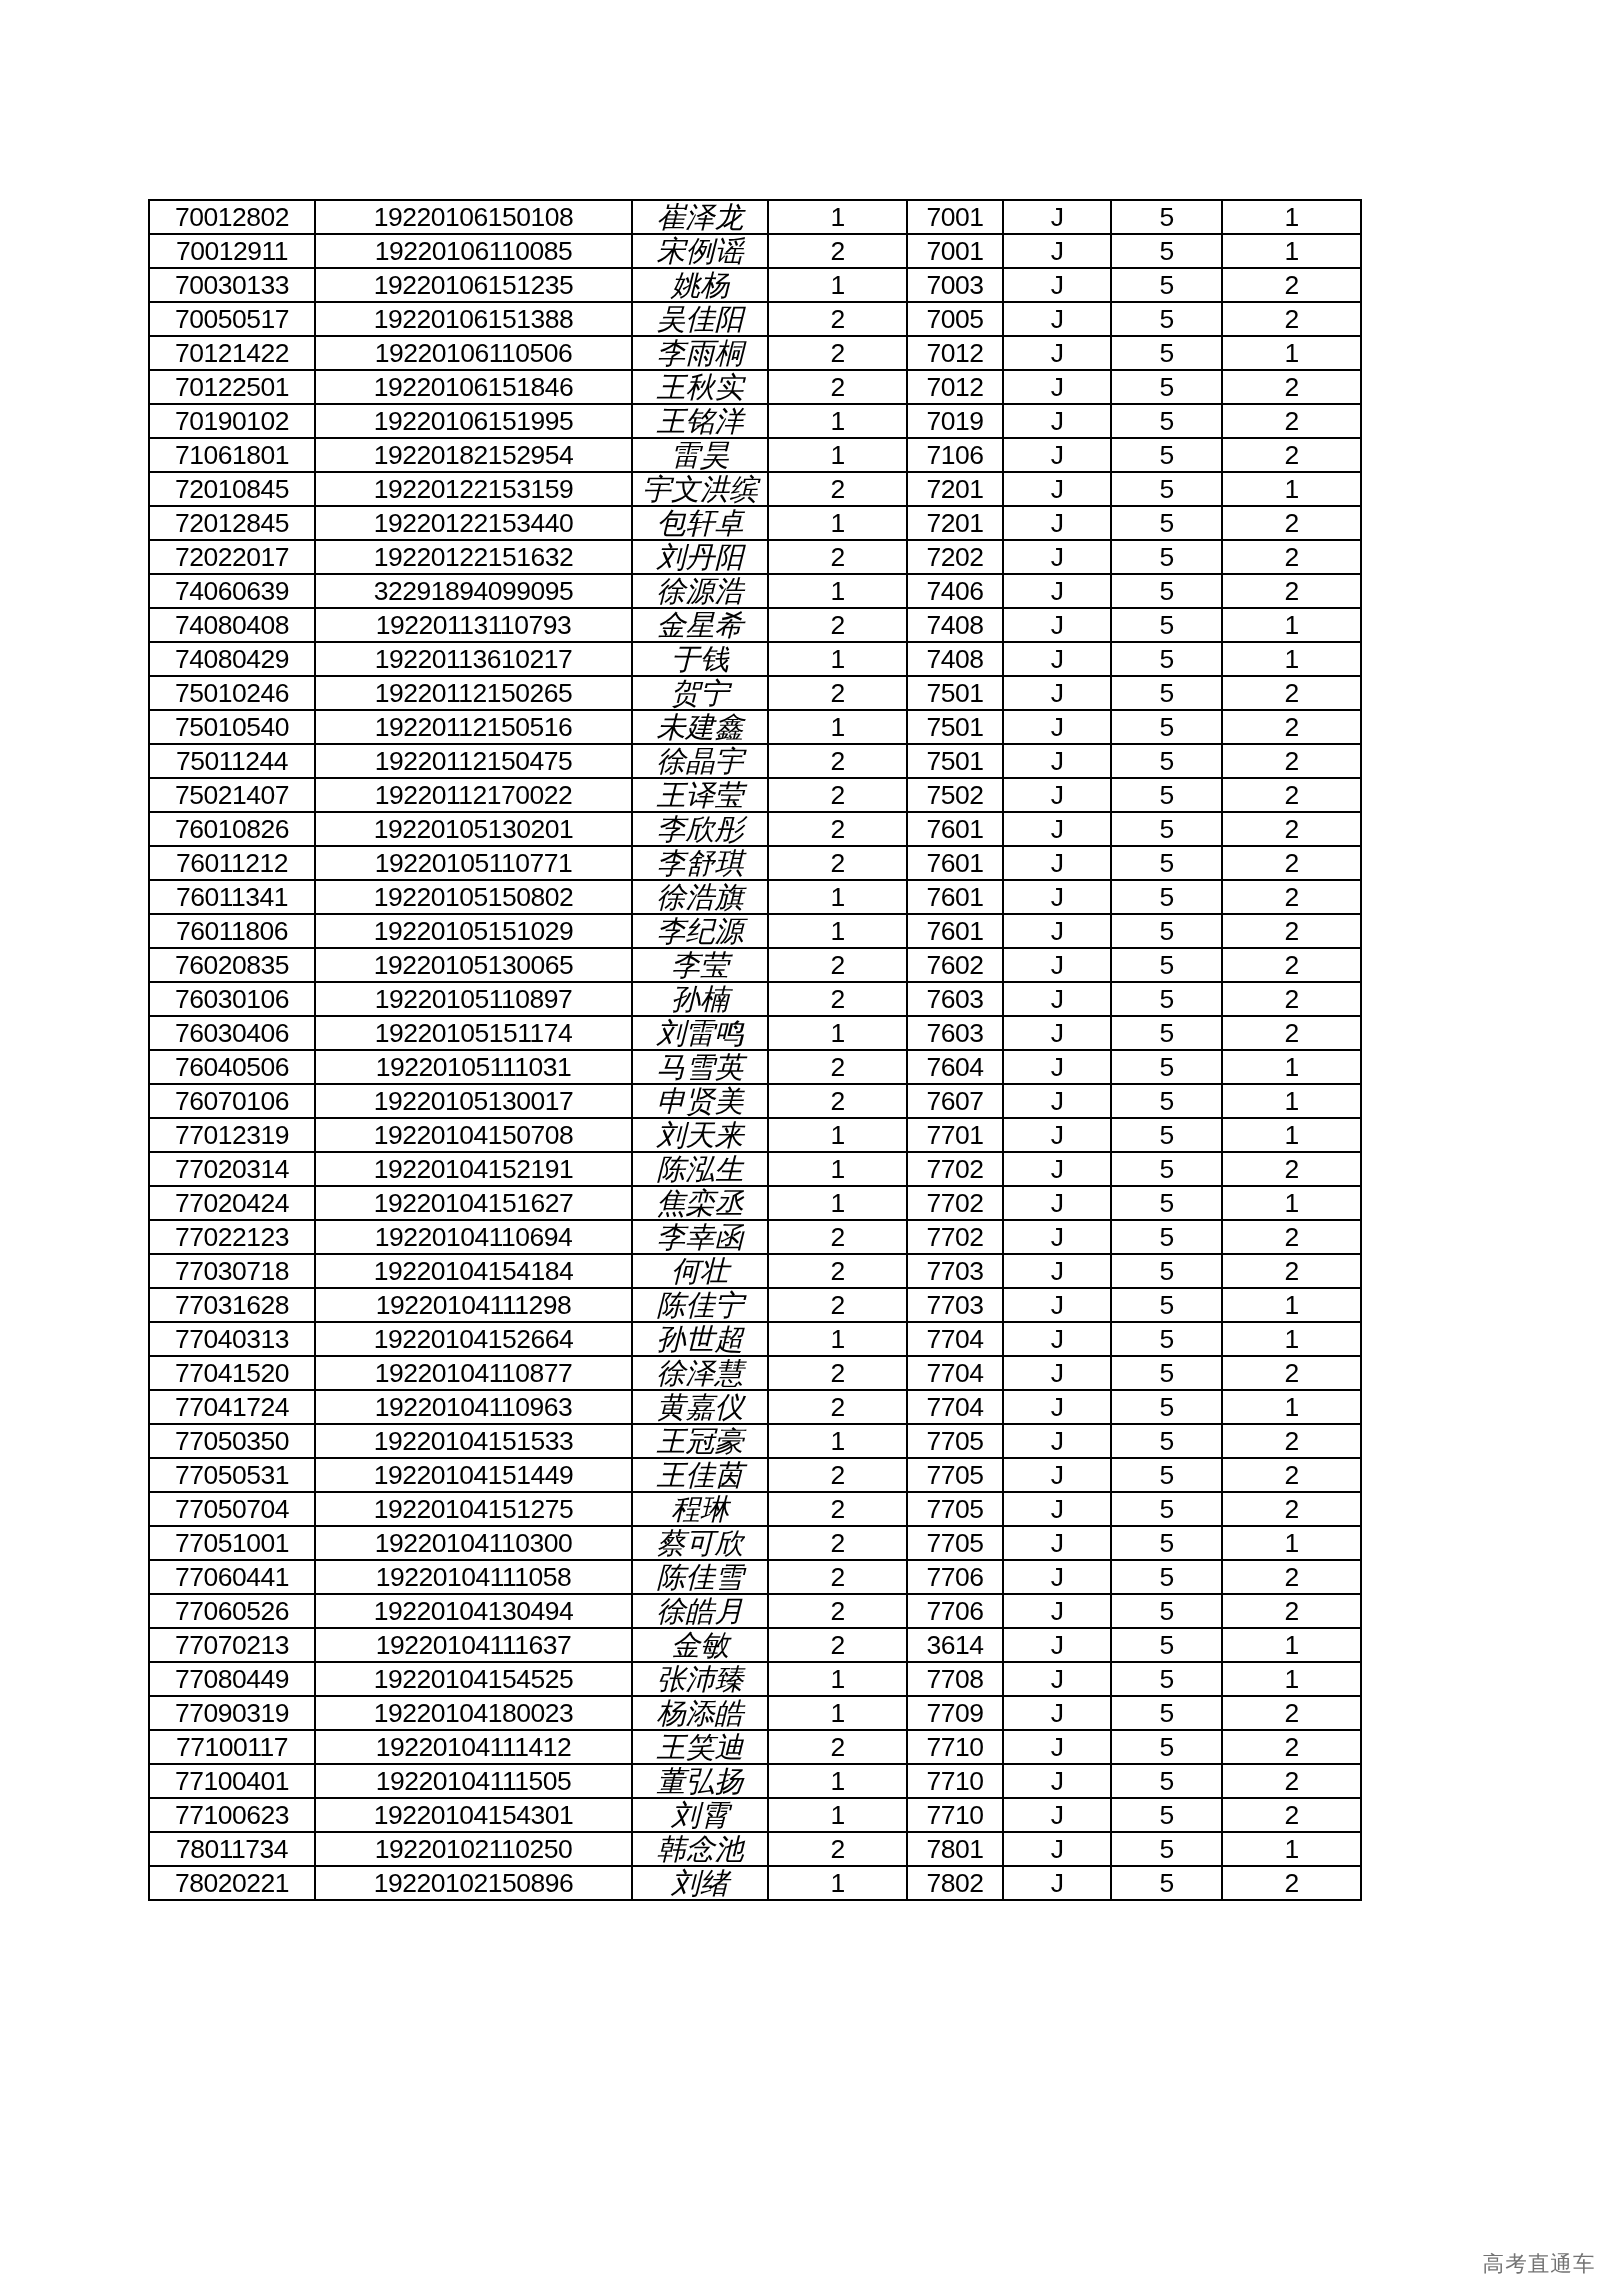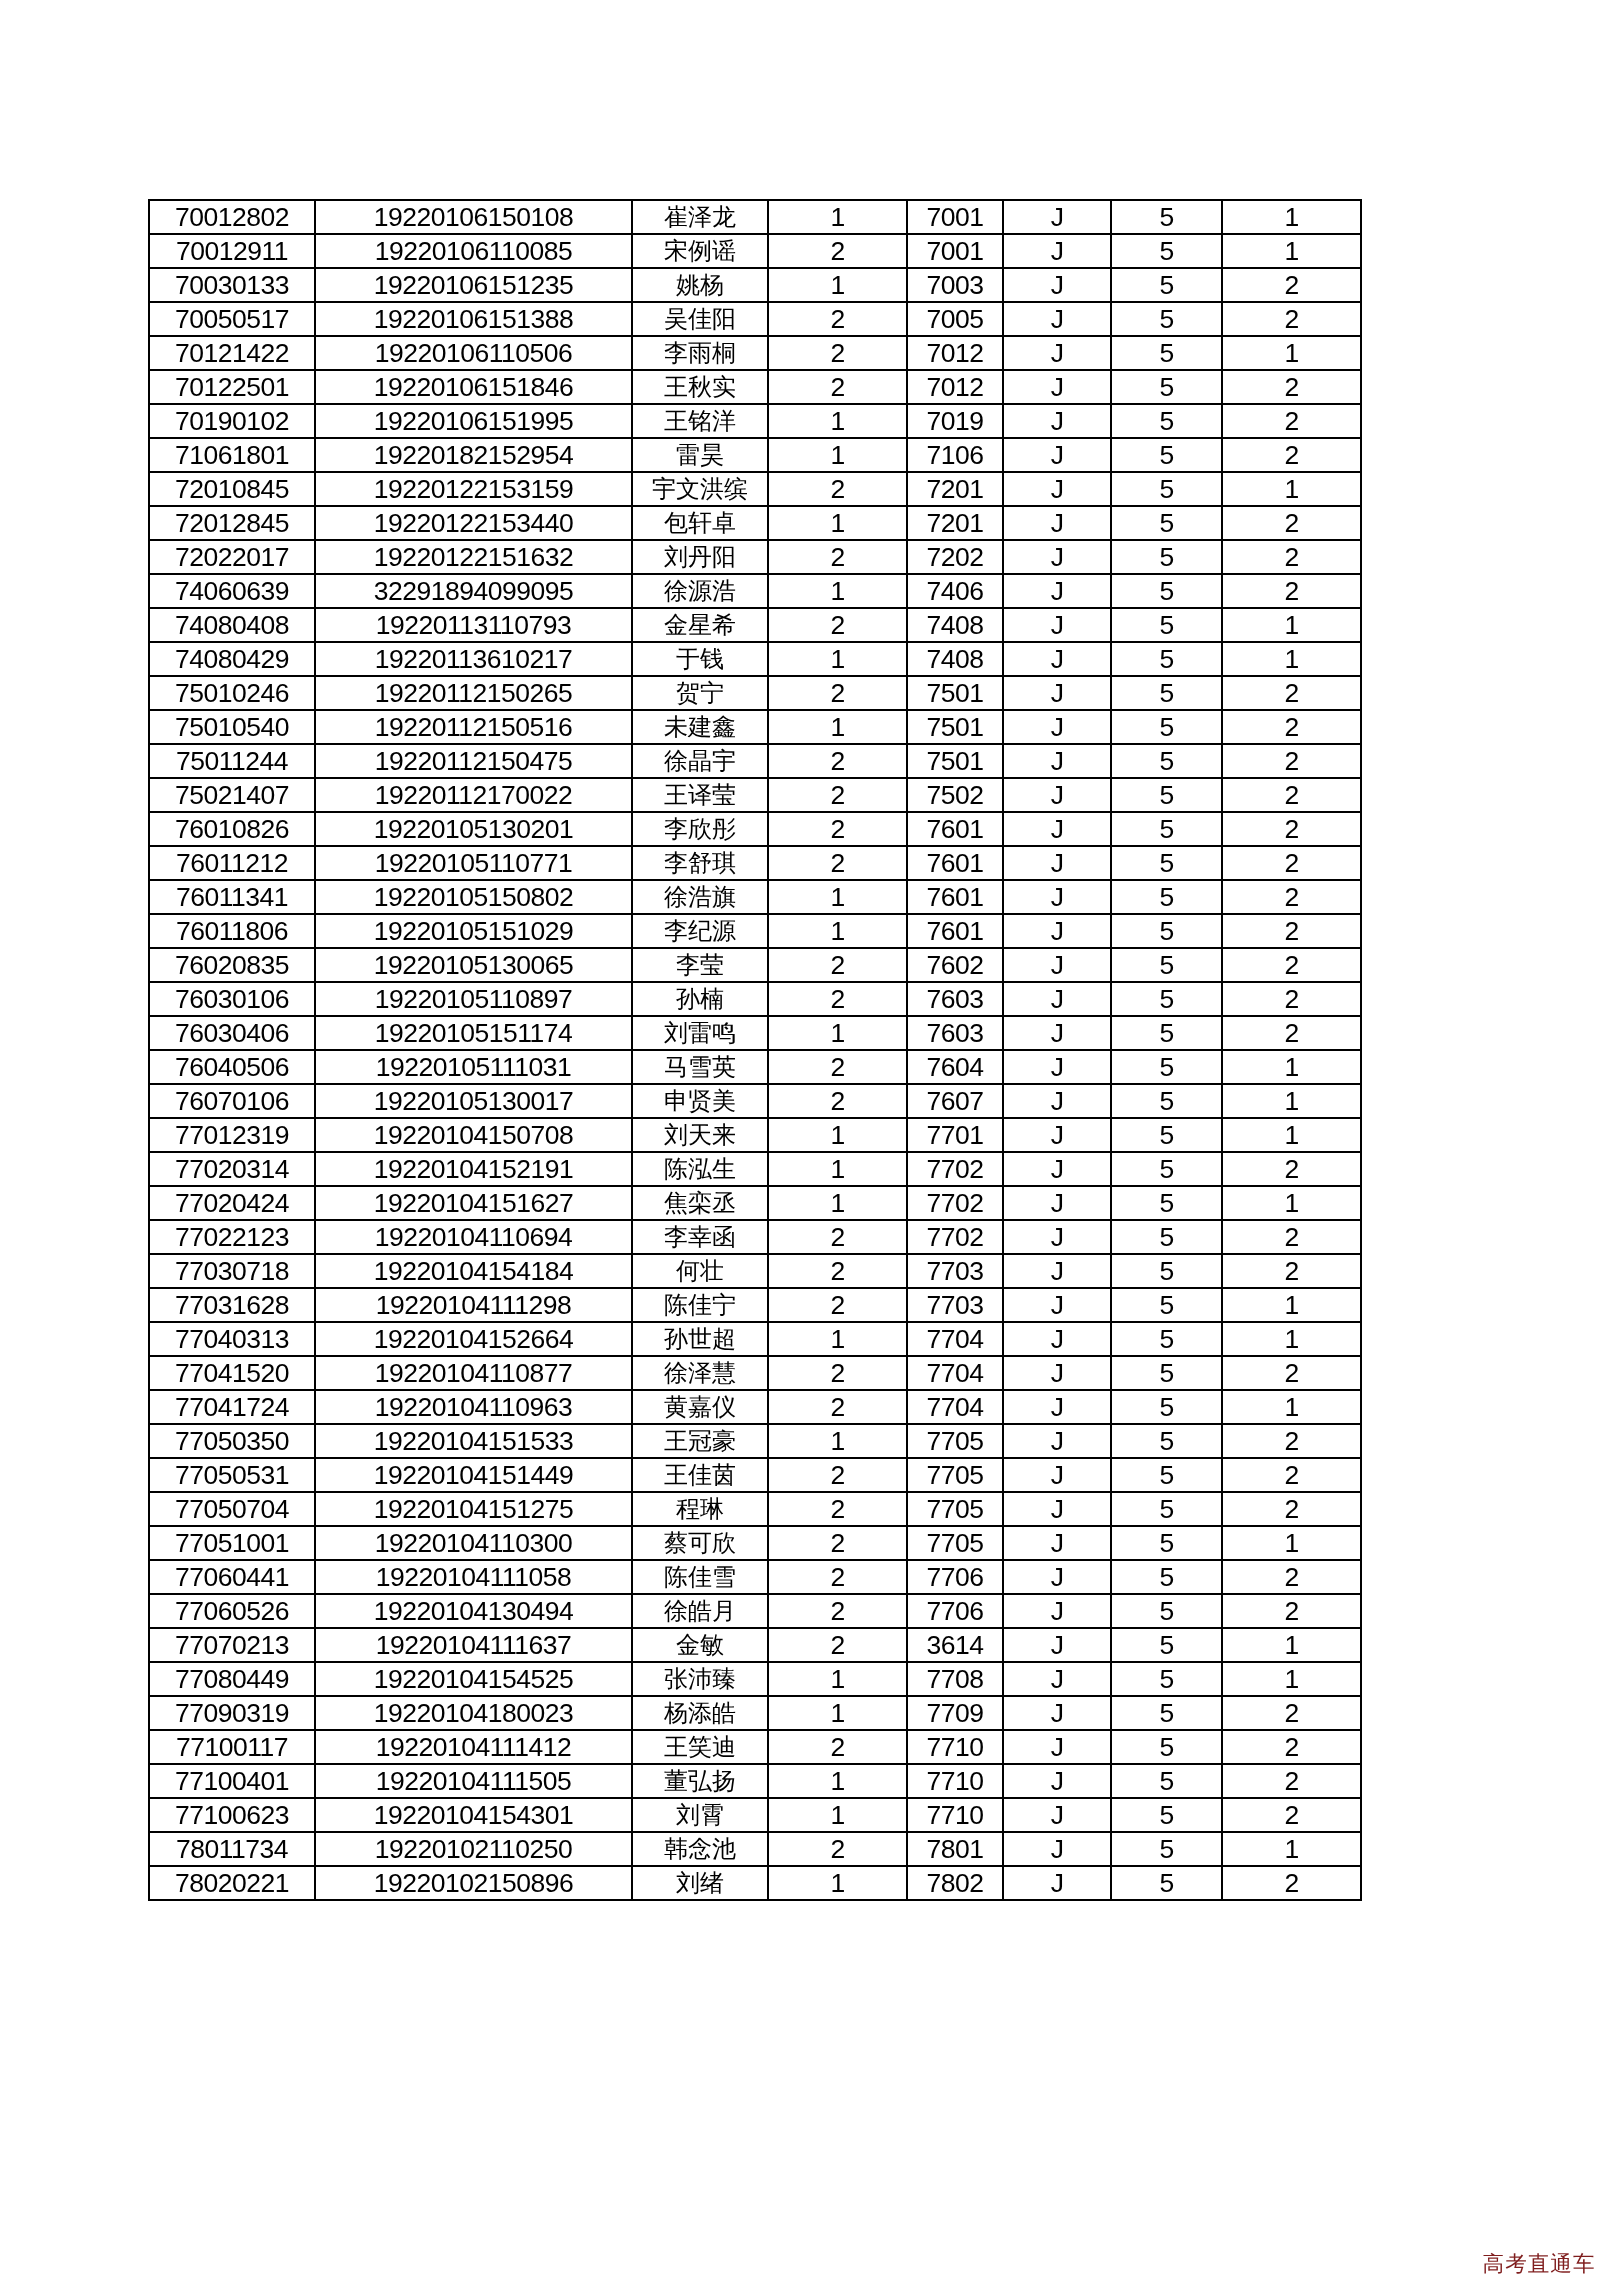--- a/index.html
+++ b/index.html
@@ -3,22 +3,22 @@
   <meta charset="utf-8">
   <style>
     html, body { margin: 0; padding: 0; background: #ffffff; }
     body { width: 1621px; height: 2293px; position: relative; overflow: hidden;
            font-family: "Liberation Sans", "DejaVu Sans", sans-serif; color: #000; }
     #sheet { position: absolute; left: 148px; top: 199px; border-collapse: collapse;
              table-layout: fixed; border: 2.9px solid #000; }
     #sheet td { border: 2px solid #000; height: 32px; padding: 0; text-align: center;
                 vertical-align: middle; font-size: 26.5px; line-height: 31px; white-space: nowrap;
                 overflow: hidden; letter-spacing: -0.5px; transform-origin: center; }
-    #sheet td.name { font-family: "DejaVu Sans", sans-serif; font-size: 24px; letter-spacing: 0; }
-    .watermark { position: absolute; right: 25.5px; top: 2249px; font-size: 21.6px; color: #7f1d1d;
+    #sheet td.name { font-family: "DejaVu Sans", sans-serif; font-size: 29px; letter-spacing: 0; font-style: italic; }
+    .watermark { position: absolute; right: 25.5px; top: 2249px; font-size: 21.6px; color: #737373;
                  font-family: "DejaVu Sans", sans-serif; letter-spacing: 1px; }
   </style>
 </head>
 <body>
 
 <table id="sheet">
   <colgroup>
     <col style="width:166px">
     <col style="width:317px">
     <col style="width:136px">

